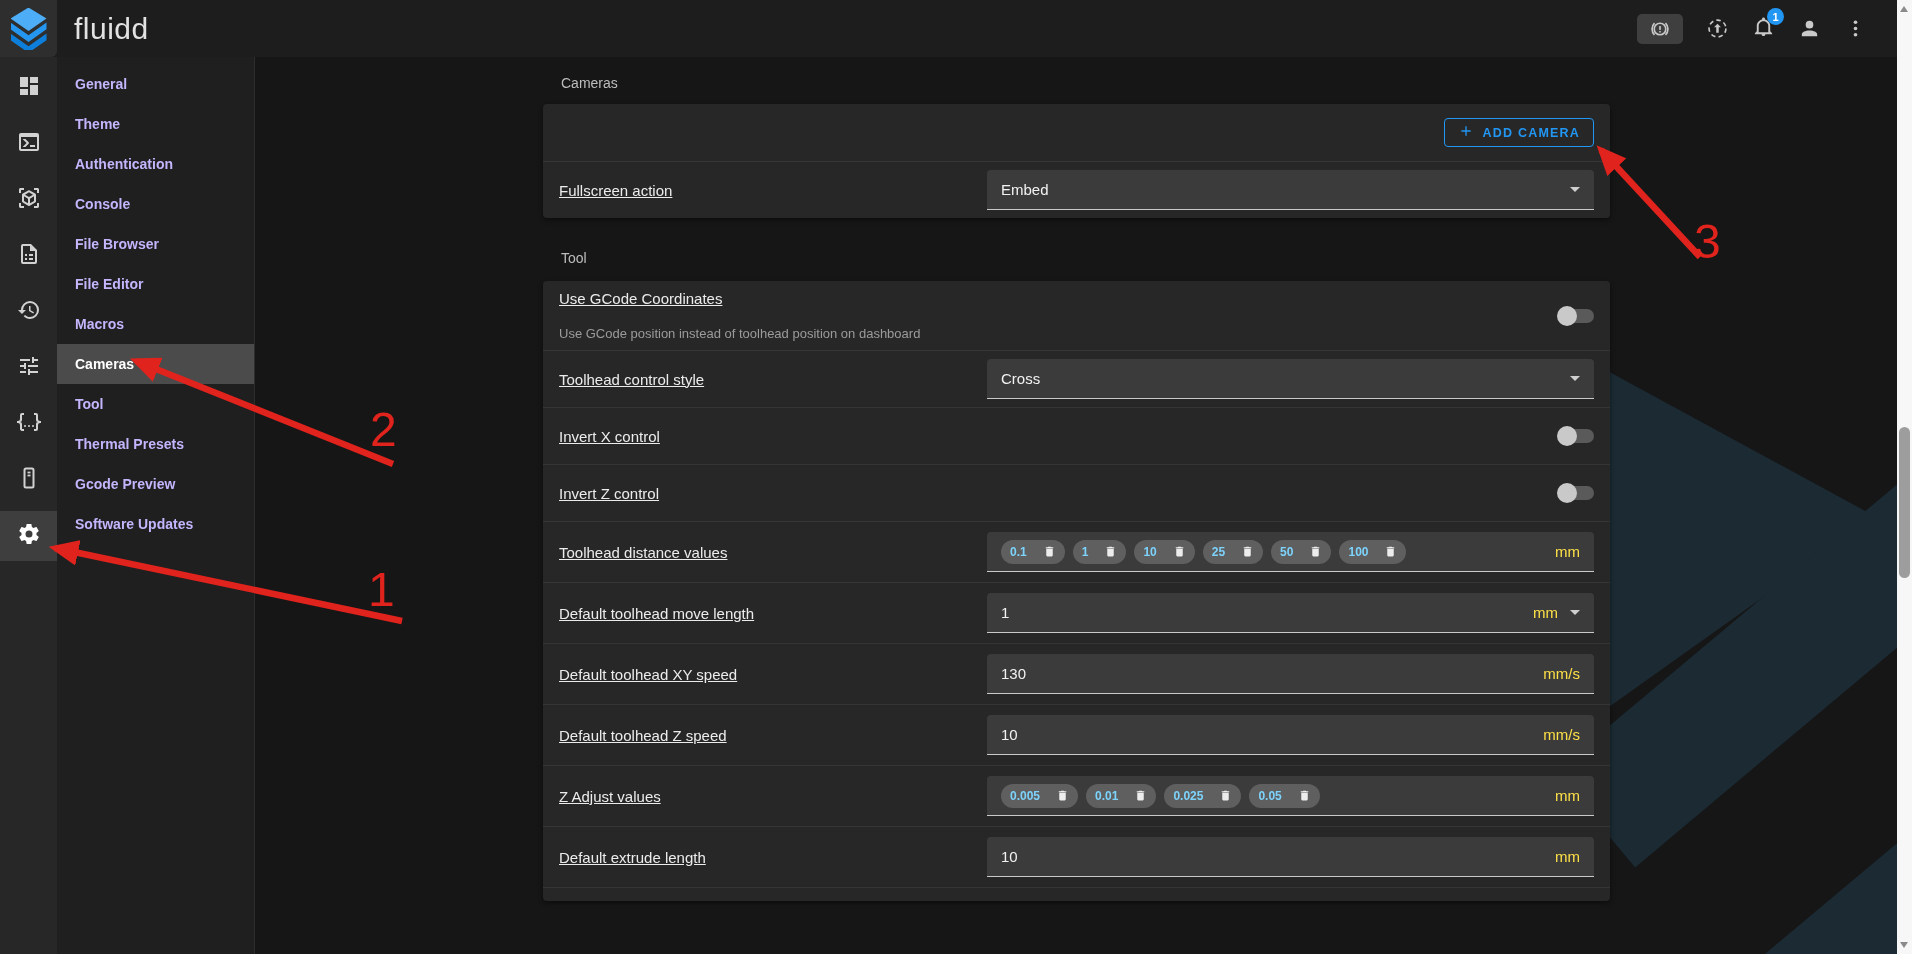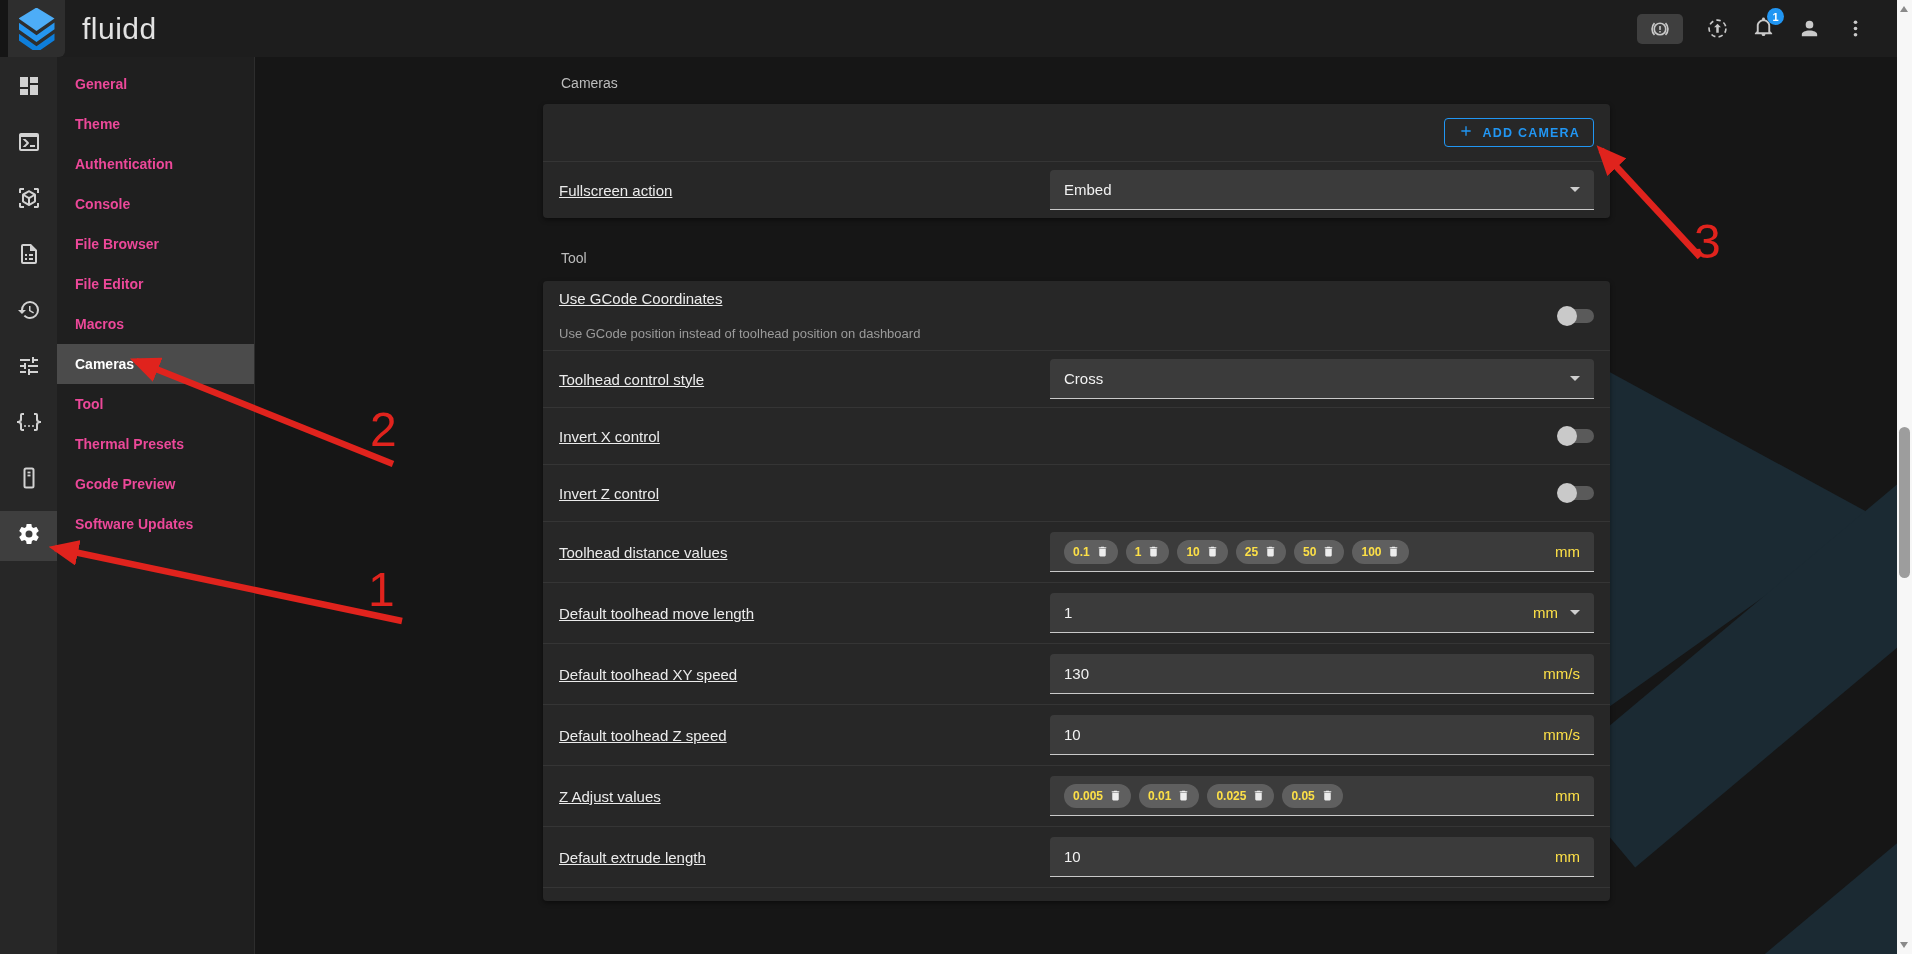--- a/index.html
+++ b/index.html
@@ -1,21 +1,21 @@
 <!DOCTYPE html>
 <html><head>
 <meta charset="utf-8">
 <style>
   * { margin:0; padding:0; box-sizing:border-box; }
   html,body { width:1912px; height:954px; overflow:hidden; background:#151515;
     font-family:"Liberation Sans", sans-serif; }
   .page { position:relative; width:1912px; height:954px; }
 
   
-  .topbar { position:absolute; left:8px; top:0; right:15px; height:57px; background:#1d1d1d;
+  .topbar { position:absolute; left:0; top:0; right:15px; height:57px; background:#1d1d1d;
     display:flex; align-items:center; z-index:20; }
   .logo-box { width:57px; height:57px; background:#2e2e2e; border-radius:0 0 6px 0;
     display:flex; align-items:center; justify-content:center; flex:0 0 auto; }
   .logo { position:relative; width:36px; height:42px; }
   .logo div { position:absolute; left:0; top:0; width:100%; height:100%; }
   .logo .l1 { clip-path:polygon(50% 0%,100% 26%,50% 56%,0% 26%); background:#4dadf7; }
   .logo .l2 { clip-path:polygon(0 36%,50% 66%,100% 36%,100% 52%,50% 82%,0 52%); background:#2596f0; }
   .logo .l3 { clip-path:polygon(0 62%,50% 92%,100% 62%,100% 78%,50% 108%,0 78%); background:#0e7edb; }
   .app-title { margin-left:17px; font-size:30px; font-weight:400; color:#e2e2e2; letter-spacing:.5px; }
   .topbar-right { margin-left:auto; display:flex; align-items:center; gap:23px; padding-right:30px; }
@@ -30,21 +30,21 @@
   
   .rail { position:absolute; left:0; top:57px; bottom:0; width:57px; background:#272727; z-index:15; }
   .rail-item { height:50px; margin:6px 0; display:flex; align-items:center; justify-content:center;
     color:#d2d2d2; cursor:pointer; }
   .rail-item.selected { background:#3e3e3e; color:#fff; }
 
   
   .menu { position:absolute; left:57px; top:57px; bottom:0; width:198px; background:#1f1f1f;
     border-right:1px solid #2d2d2d; padding-top:7px; z-index:14; }
   .menu-item { height:40px; display:flex; align-items:center; padding:0 18px; font-size:14px;
-    font-weight:700; color:#ec4899; cursor:pointer; }
+    font-weight:700; color:#c4b5fd; cursor:pointer; }
   .menu-item.selected { background:#4b4b4b; color:#ffffff; }
 
   
   .content { position:absolute; left:255px; top:57px; right:15px; bottom:0; background:#161616;
     overflow:hidden; }
   .wm { position:absolute; background:#1b2a33; }
   .wm-tri { left:1349px; top:312px; width:272px; height:352px; clip-path:polygon(0 0,100% 42%,0 97%); }
   .wm-band1 { left:1340px; top:700px; width:470px; height:125px; transform:rotate(-40deg);
     transform-origin:left center; }
   .wm-band2 { left:1430px; top:990px; width:560px; height:170px; transform:rotate(-40deg);
@@ -61,29 +61,29 @@
   .row.vrow { min-height:61px; }
   .row.stub { min-height:14px; }
   .row-left { padding:9px 0; }
   .row-label { font-size:15px; color:#ececec;text-decoration:underline; }
   .row-desc { font-size:13px; color:#9b9b9b; margin-top:19px; }
   .row-right { margin-left:auto; display:flex; align-items:center; }
   .row-button { justify-content:flex-end; }
   .add-btn { display:inline-flex; align-items:center; gap:9px; border:1px solid #2196f3;
     color:#2196f3; border-radius:4px; height:29px; padding:0 13px; font-size:12.5px;
     font-weight:700; letter-spacing:1.2px; background:transparent; cursor:pointer; }
-  .field { width:544px; background:#3b3b3b; border-radius:4px 4px 0 0; height:40px; display:flex;
+  .field { width:607px; background:#3b3b3b; border-radius:4px 4px 0 0; height:40px; display:flex;
     align-items:center; padding:0 14px; border-bottom:1px solid #c9c9c9; font-size:15px;
     color:#f2f2f2; cursor:pointer; }
   .field .spacer { flex:1; }
   .suffix { color:#fde047;text-align:center; }
   .caret { width:0; height:0; border-left:5px solid transparent; border-right:5px solid transparent;
     border-top:5px solid #cfcfcf; margin-left:12px; }
   .chip { height:24px; background:#5f5f5f; border-radius:12px; display:inline-flex; align-items:center;
-    padding:0 9px; font-size:12px; font-weight:700; color:#fde047; margin-right:8px; gap:6px; cursor:pointer; }
+    padding:0 9px; font-size:12px; font-weight:700; color:#7dd3fc; margin-right:8px; gap:16px; cursor:pointer; }
   .chip svg { display:block; }
   .switch { position:relative; width:37px; height:20px; cursor:pointer; }
   .switch .track { position:absolute; left:4px; right:0; top:3px; height:14px; border-radius:7px;
     background:#5a5a5a; }
   .switch .knob { position:absolute; left:0; top:0; width:20px; height:20px; border-radius:50%;
     background:#c9c9c9; }
 
   
   .scrollbar { position:absolute; right:0; top:0; width:15px; height:954px; background:#f7f7f7; z-index:60; }
   .sb-arrow { position:absolute; left:3px; width:0; height:0; border-left:4.5px solid transparent;

